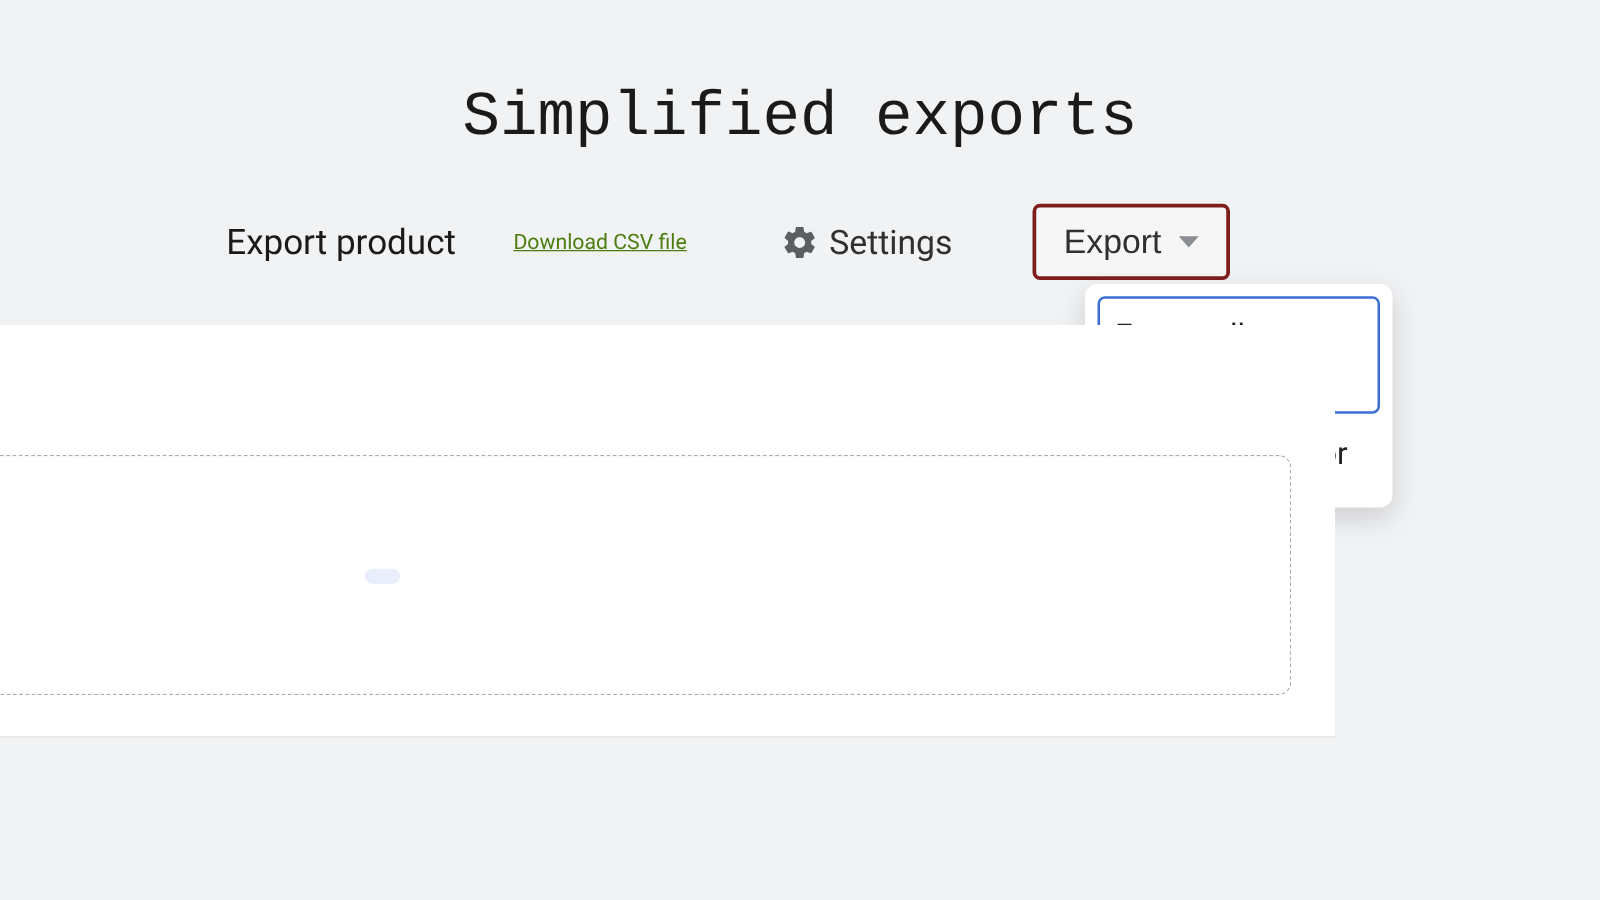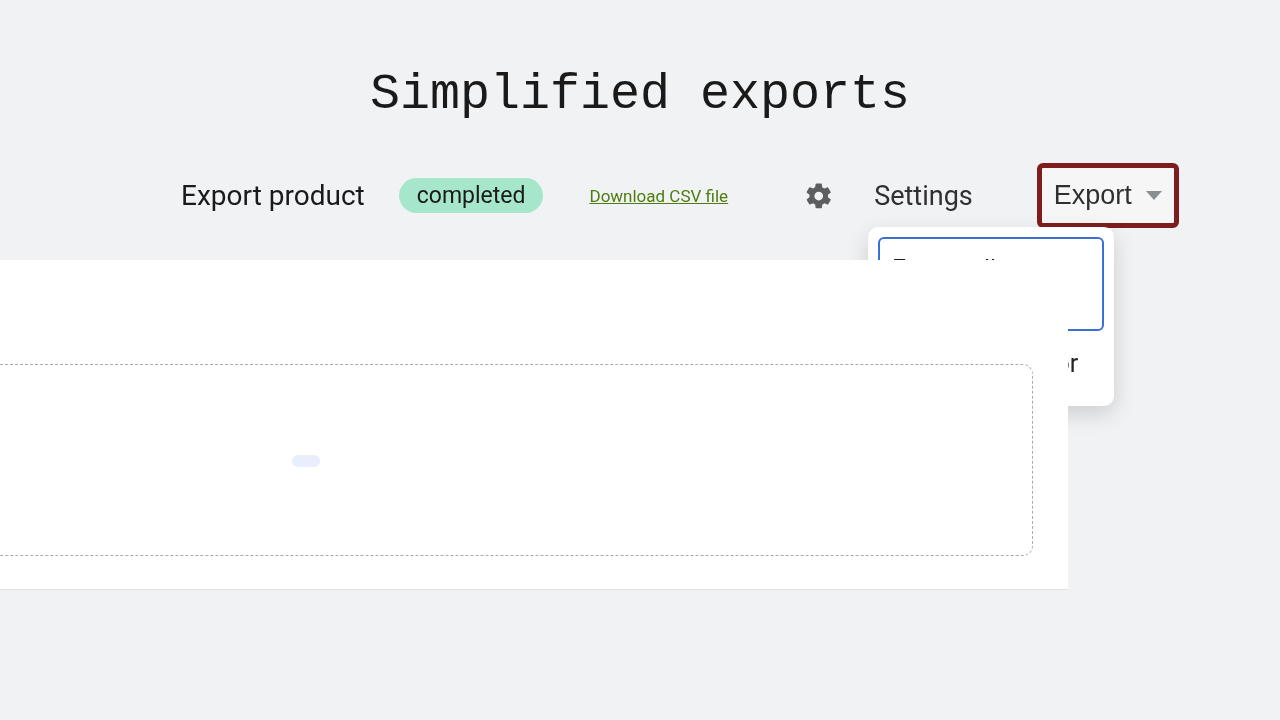--- a/index.html
+++ b/index.html
@@ -48,35 +48,34 @@
     .settings-group {
       display: flex;
       align-items: center;
       gap: 8px;
       margin-left: 42px;
       cursor: pointer;
     }
     .settings-label {
       font-size: 27px;
       color: #303030;
-      margin-left: 32px;
     }
     .gear-svg {
       width: 30px;
       height: 30px;
       fill: #5c5f62;
     }
     .export-button {
       display: flex;
       align-items: center;
       gap: 14px;
       background: #f6f6f7;
-      border: 5px solid #7f1d1d;
+      border: 3px solid #7f1d1d;
       border-radius: 6px;
-      padding: 12px 12px;
+      padding: 12px 22px;
       font-size: 27px;
       color: #303030;
       cursor: pointer;
       margin-left: 30px;
     }
     .caret-down {
       width: 0;
       height: 0;
       border-left: 8px solid transparent;
       border-right: 8px solid transparent;
@@ -134,21 +133,20 @@
       border-radius: 10px;
     }
   </style>
 </head>
 <body>
 
 <h1 class="page-title">Simplified exports</h1>
 
 <div class="toolbar">
   <span class="export-label">Export product</span>
-  <span class="status-badge">completed</span>
   <a class="download-link" href="#">Download CSV file</a>
 
   <div class="settings-group">
     <svg class="gear-svg" viewBox="0 0 24 24">
       <path d="M19.14,12.94a7.07,7.07,0,0,0,.05-.94,7.07,7.07,0,0,0-.05-.94l2.11-1.65a.5.5,0,0,0,.12-.64l-2-3.46a.5.5,0,0,0-.61-.22l-2.49,1a7,7,0,0,0-1.62-.94l-.38-2.65A.5.5,0,0,0,13.78,2H9.78a.5.5,0,0,0-.49.42L8.91,5.07a7,7,0,0,0-1.62.94l-2.49-1a.5.5,0,0,0-.61.22l-2,3.46a.5.5,0,0,0,.12.64L4.42,11a7.07,7.07,0,0,0-.05.94,7.07,7.07,0,0,0,.05.94L2.31,14.53a.5.5,0,0,0-.12.64l2,3.46a.5.5,0,0,0,.61.22l2.49-1a7,7,0,0,0,1.62.94l.38,2.65a.5.5,0,0,0,.49.42h4a.5.5,0,0,0,.49-.42l.38-2.65a7,7,0,0,0,1.62-.94l2.49,1a.5.5,0,0,0,.61-.22l2-3.46a.5.5,0,0,0-.12-.64ZM11.78,15.5A3.5,3.5,0,1,1,15.28,12,3.5,3.5,0,0,1,11.78,15.5Z"></path>
     </svg>
     <span class="settings-label">Settings</span>
   </div>
 
   <button class="export-button">

